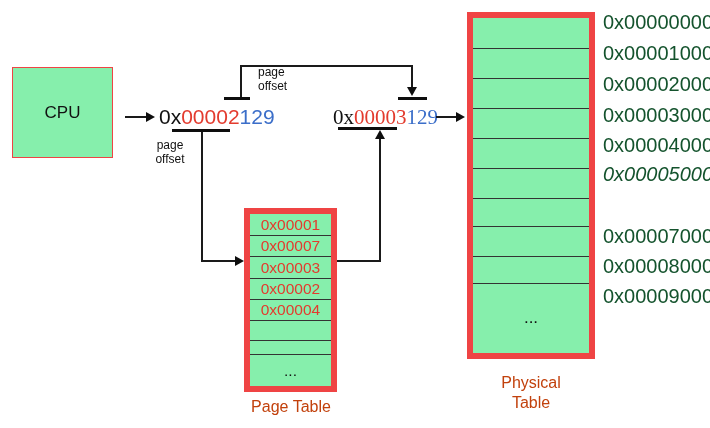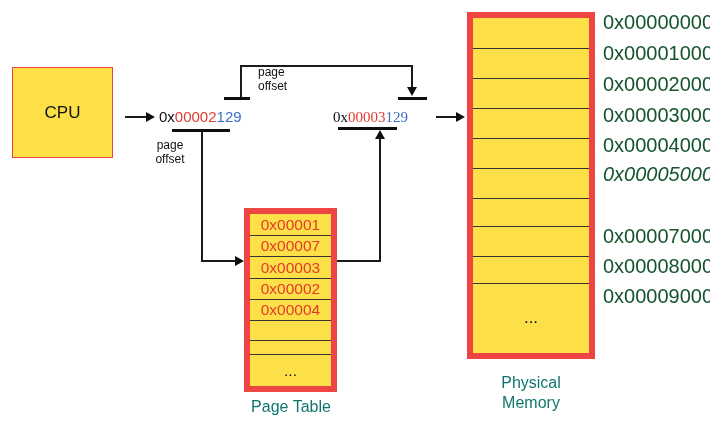--- a/index.html
+++ b/index.html
@@ -1,33 +1,33 @@
 <!DOCTYPE html>
 <html style="--entry-red: #e33b2e; --offset-blue: #3b6ec9; --line-black: #1a1a1a;"><head>
 <meta charset="utf-8">
 <style>
   html,body { margin:0; padding:0; background:#fff; }
   .canvas {
     position:relative; width:710px; height:428px; background:#ffffff;
     font-family:"Liberation Sans", sans-serif; color:#111; overflow:hidden;
   }
-  .box { position:absolute; border:6px solid #ef4444; background:#fde047; box-sizing:border-box; }
+  .box { position:absolute; border:6px solid #ef4444; background:#86efac; box-sizing:border-box; }
   .line { position:absolute; background:#1a1a1a; }
   .tick { position:absolute; background:#0e0e0e; }
   
   .ah { position:absolute; width:0; height:0; }
   .ah-right { border-left:9px solid #0e0e0e; border-top:5px solid transparent; border-bottom:5px solid transparent; }
   .ah-up    { border-bottom:9px solid #0e0e0e; border-left:5px solid transparent; border-right:5px solid transparent; }
   .ah-down  { border-top:9px solid #0e0e0e; border-left:5px solid transparent; border-right:5px solid transparent; }
   
-  .addr { position:absolute; font-size:15px; line-height:20px; white-space:nowrap; letter-spacing:0;text-align:center; }
+  .addr { position:absolute; font-size:21px; line-height:20px; white-space:nowrap; letter-spacing:0;text-align:center; }
   .addr .red  { color:var(--entry-red,#e33b2e); }
   .addr .blue { color:var(--offset-blue,#3b6ec9); }
   .small-label { position:absolute; font-size:12px; line-height:14px; color:#111; }
-  .caption { position:absolute; font-size:16px; line-height:20px; color:#0f766e; text-align:center; }
+  .caption { position:absolute; font-size:16px; line-height:20px; color:#c2410c; text-align:center; }
   .cpu-label { display:flex; align-items:center; justify-content:center; width:100%; height:100%; font-size:17px; }
   
   .pt-rows { display:flex; flex-direction:column; width:100%; height:100%;justify-content:flex-end; }
   .pt-row { box-sizing:border-box; border-bottom:1px solid #333; display:flex; align-items:center; justify-content:center;
             font-size:15.5px; color:var(--entry-red,#e33b2e); }
   .pt-row:last-child { border-bottom:none; color:#111; }
   
   .pm-rows { display:flex; flex-direction:column; width:100%; height:100%; }
   .pm-row { box-sizing:border-box; border-bottom:1px solid #333; display:flex; align-items:center; justify-content:center;
             font-size:17px; color:#111; }
@@ -138,16 +138,16 @@
   <div class="pm-addr" style="top:76px;">0x00002000</div>
   <div class="pm-addr" style="top:107px;">0x00003000</div>
   <div class="pm-addr" style="top:137px;">0x00004000</div>
   <div class="pm-addr" style="top:166px;font-style:italic;">0x00005000</div>
   <div class="pm-addr" style="top:228px;">0x00007000</div>
   <div class="pm-addr" style="top:258px;">0x00008000</div>
   <div class="pm-addr" style="top:288px;">0x00009000</div>
 
   <div class="caption" style="left:467px; top:373px; width:128px;">
     <div>Physical</div>
-    <div>Memory</div>
+    <div>Table</div>
   </div>
 
 </div>
 
 </body></html>

